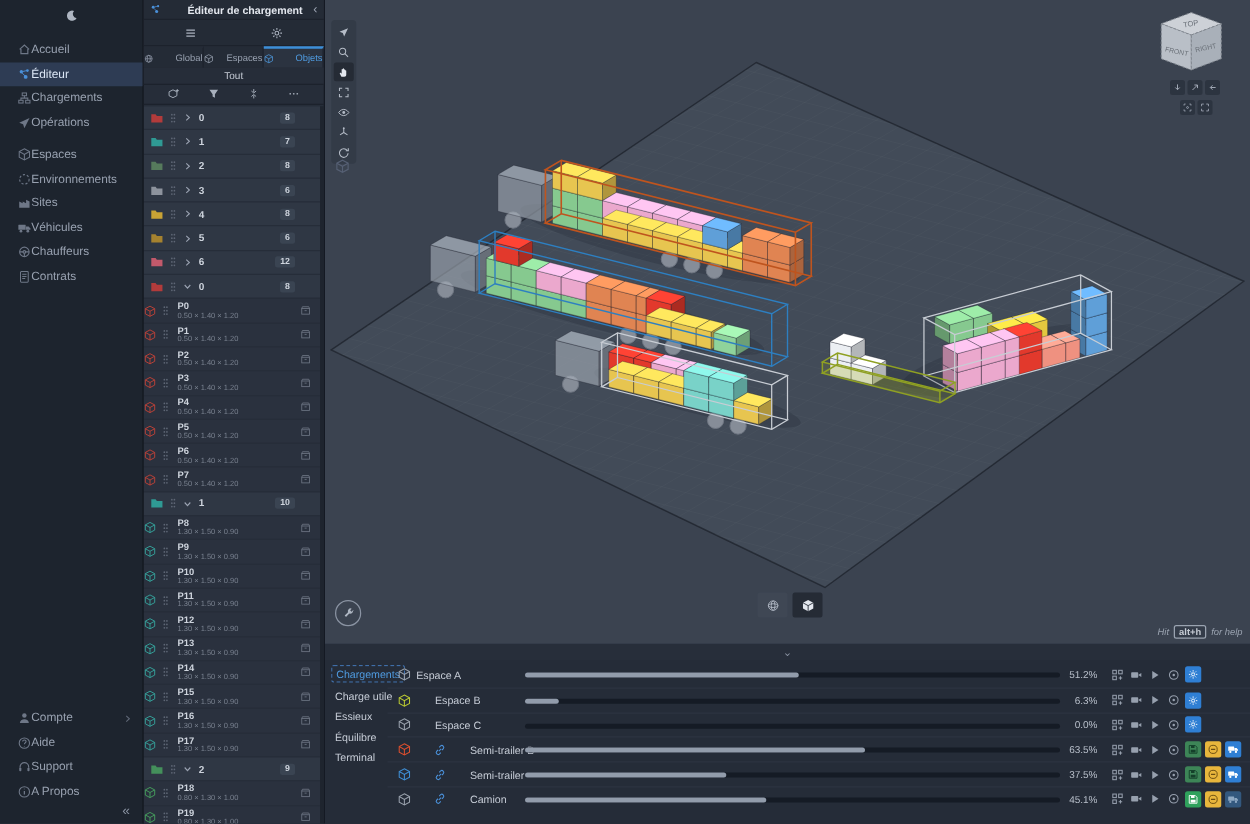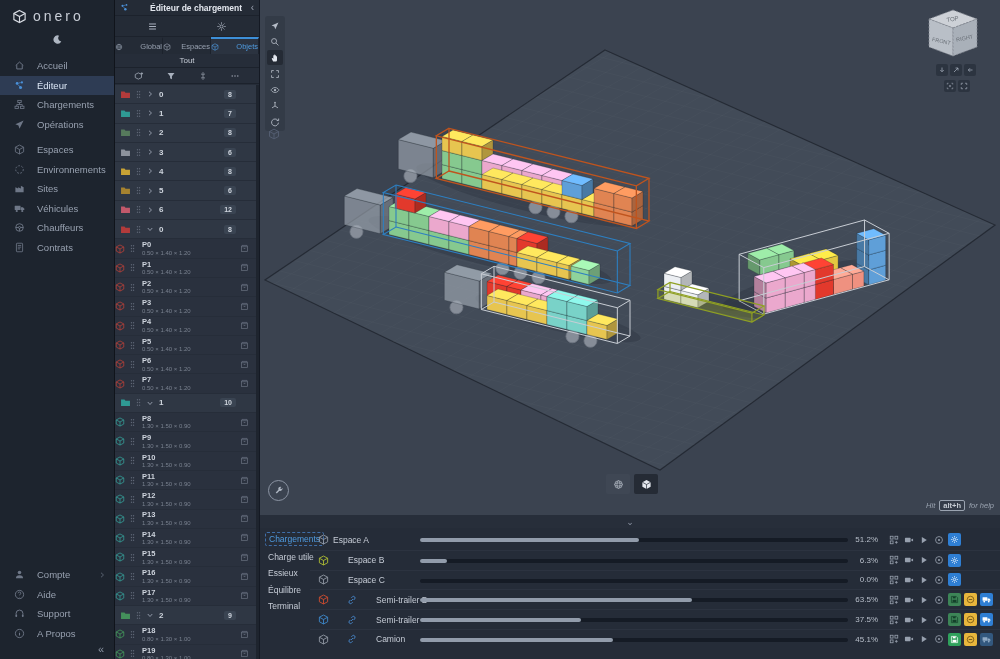--- a/index.html
+++ b/index.html
@@ -7,21 +7,21 @@
   #app{position:relative;width:1000px;height:659px;overflow:hidden;background:#3b4350;}
   .abs{position:absolute;}
   .ic{display:inline-block;vertical-align:middle;flex:none;}
   svg.ic{width:11px;height:11px;}
   
   #sidebar{left:0;top:0;width:115px;height:659px;background:#1d242e;border-right:1px solid #10141b;display:flex;flex-direction:column;}
   #logo{display:flex;align-items:center;gap:6px;padding:8px 0 2px 12px;}
   #logo .word{font-size:14px;font-weight:300;letter-spacing:3px;color:#c8cdd6;}
   #moonrow{display:flex;justify-content:center;padding:4px 0 8px 0;}
   #moonrow svg{width:11px;height:11px;color:#aeb6c2;}
-  .nitem{display:flex;align-items:center;gap:12px;height:19.5px;padding-left:14px;font-size:9.5px;color:#98a1b0;cursor:pointer;}
+  .nitem{display:flex;align-items:center;gap:0;height:19.5px;padding-left:14px;font-size:9.5px;color:#98a1b0;cursor:pointer;}
   .nitem svg{width:11px;height:11px;color:#6e7787;}
   .nitem.active{background:#2e3c54;color:#dbe6f5;}
   .nitem.active svg{color:#4a90d9;}
   .nitem .chev{margin-left:auto;margin-right:8px;color:#5e6675;width:8px;height:8px;}
   .navgap{height:6px;}
   #navspacer{flex:1;}
   #sbcollapse{text-align:right;padding:0 10px 4px 0;color:#8b94a3;font-size:11px;}
   
   #panel{left:115px;top:0;width:145px;height:659px;background:#262d39;border-right:1px solid #141923;}
   #ptitle{height:16px;display:flex;align-items:center;gap:4px;padding:0 5px;border-bottom:1px solid #1c222c;background:#242b36;}
@@ -324,26 +324,20 @@
           <path d="M2.5 5V2.5H5M11 2.5h2.5V5M13.5 11v2.5H11M5 13.5H2.5V11"></path>
           <circle cx="8" cy="8" r="1.5"></circle>
         </g>
       </symbol>
 </defs>
 </svg>
 
 <div id="app">
 
   <aside id="sidebar" class="abs">
-    <div id="logo">
-      <svg class="ic" style="width:15px;height:15px;color:#d8dce3">
-          <use href="#i-cube"></use>
-        </svg>
-      <span class="word">onero</span>
-    </div>
     <div id="moonrow">
         <span><svg class="ic" style="width:11px;height:11px;color:#aeb6c2">
             <use href="#i-moon"></use>
           </svg></span>
       </div>
     <div class="nitem">
         <svg class="ic">
           <use href="#i-home"></use>
         </svg>
         <span>Accueil</span>

